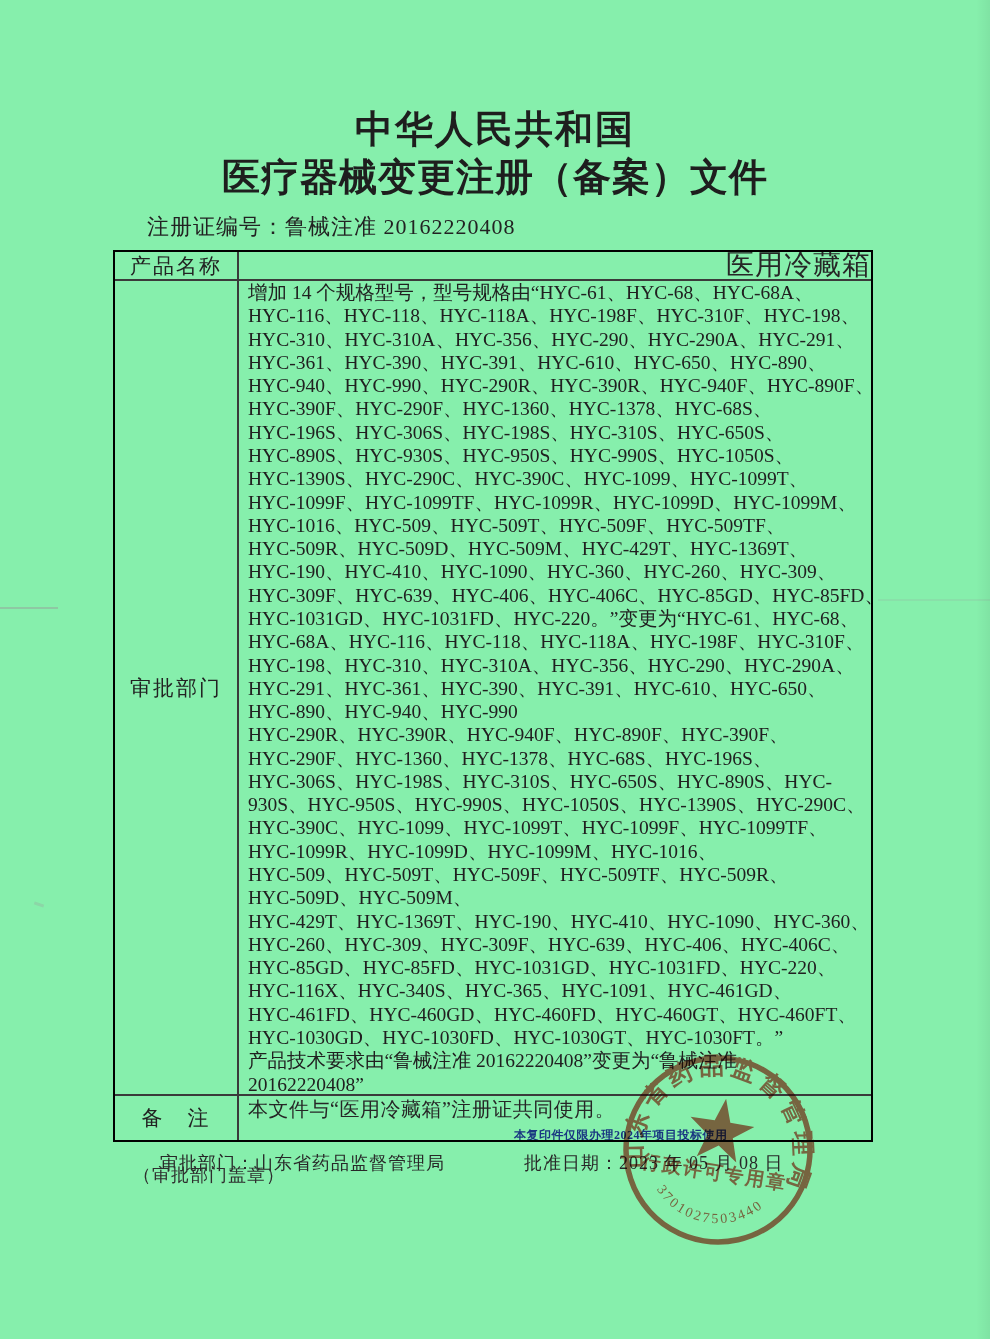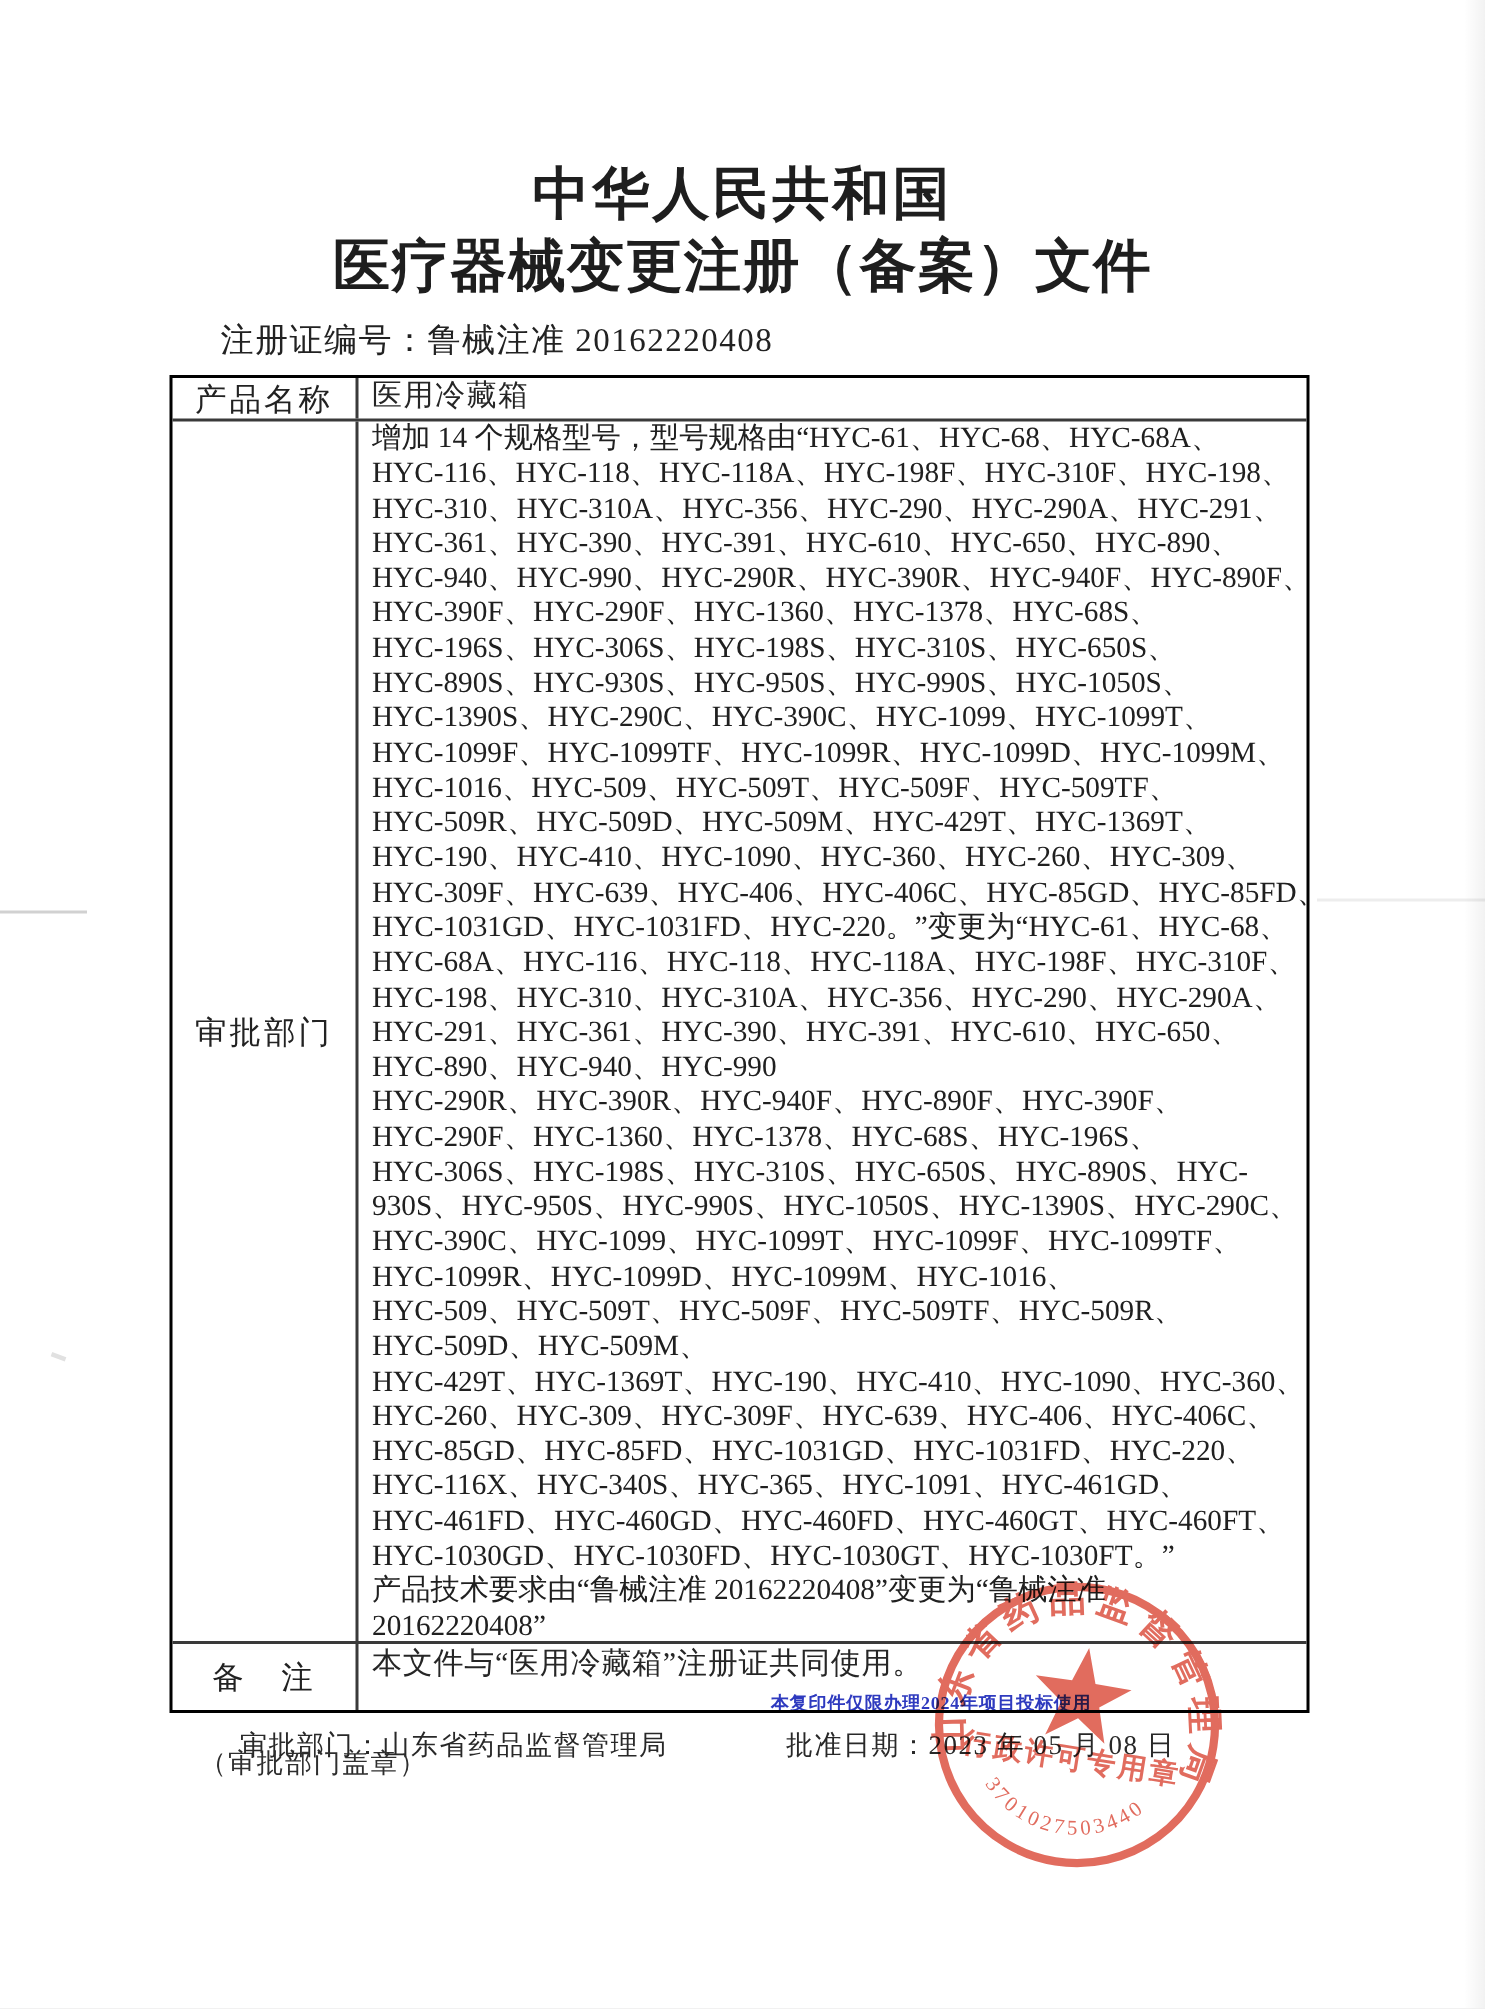--- a/index.html
+++ b/index.html
@@ -1,17 +1,17 @@
 <!DOCTYPE html>
 <html><head>
 <meta charset="utf-8">
 <style>
   html,body{margin:0;padding:0;background:#e8e8e8;}
   .page{
-    position:relative;width:990px;height:1339px;background:#ffffff;
+    position:relative;width:990px;height:1339px;background:#86efac;
     font-family:"Liberation Serif","DejaVu Serif",serif;color:#262626;
     overflow:hidden;margin:0 auto;
   }
   .page::after{ 
     content:"";position:absolute;right:0;top:0;width:14px;height:100%;
     background:linear-gradient(to right,rgba(0,0,0,0),rgba(0,0,0,0.05));pointer-events:none;
   }
   .title{
     position:absolute;left:0;top:104px;width:100%;text-align:center;
     font-size:38px;font-weight:bold;letter-spacing:2px;color:#1e1e1e;
@@ -29,21 +29,21 @@
   }
   .t-row{display:flex;box-sizing:border-box;}
   .t-row + .t-row{border-top:2px solid #3a3a3a;}
   .t-label{
     width:124px;flex:0 0 124px;border-right:2px solid #3a3a3a;box-sizing:border-box;
     display:flex;align-items:center;justify-content:center;
     font-size:21px;letter-spacing:2px;color:#222;
   }
   .t-value{flex:1;box-sizing:border-box;overflow:hidden;}
   .row-product{height:27px;}
-  .row-product .t-value{font-size:20px;line-height:25px;padding:0 0 2px 9px;letter-spacing:1px;}
+  .row-product .t-value{font-size:28px;line-height:25px;padding:0 0 2px 9px;letter-spacing:1px;text-align:right;}
   .row-change{height:815px;}
   .row-change .t-value{
     white-space:pre;font-size:19.5px;line-height:23.28px;padding:0 4px 0 9px;color:#202020;
   }
   .row-remark{height:46px;}
   .row-remark .t-value{font-size:20px;line-height:24px;padding:1px 0 0 9px;letter-spacing:0.5px;}
   .dept{position:absolute;left:160px;top:1151px;font-size:18px;letter-spacing:1px;color:#282828;}
   .date{position:absolute;left:524px;top:1151px;font-size:18px;letter-spacing:1px;color:#282828;}
   .sealnote{position:absolute;left:133px;top:1163px;font-size:18px;letter-spacing:1px;color:#2e2e2e;}
   .bluenote{

